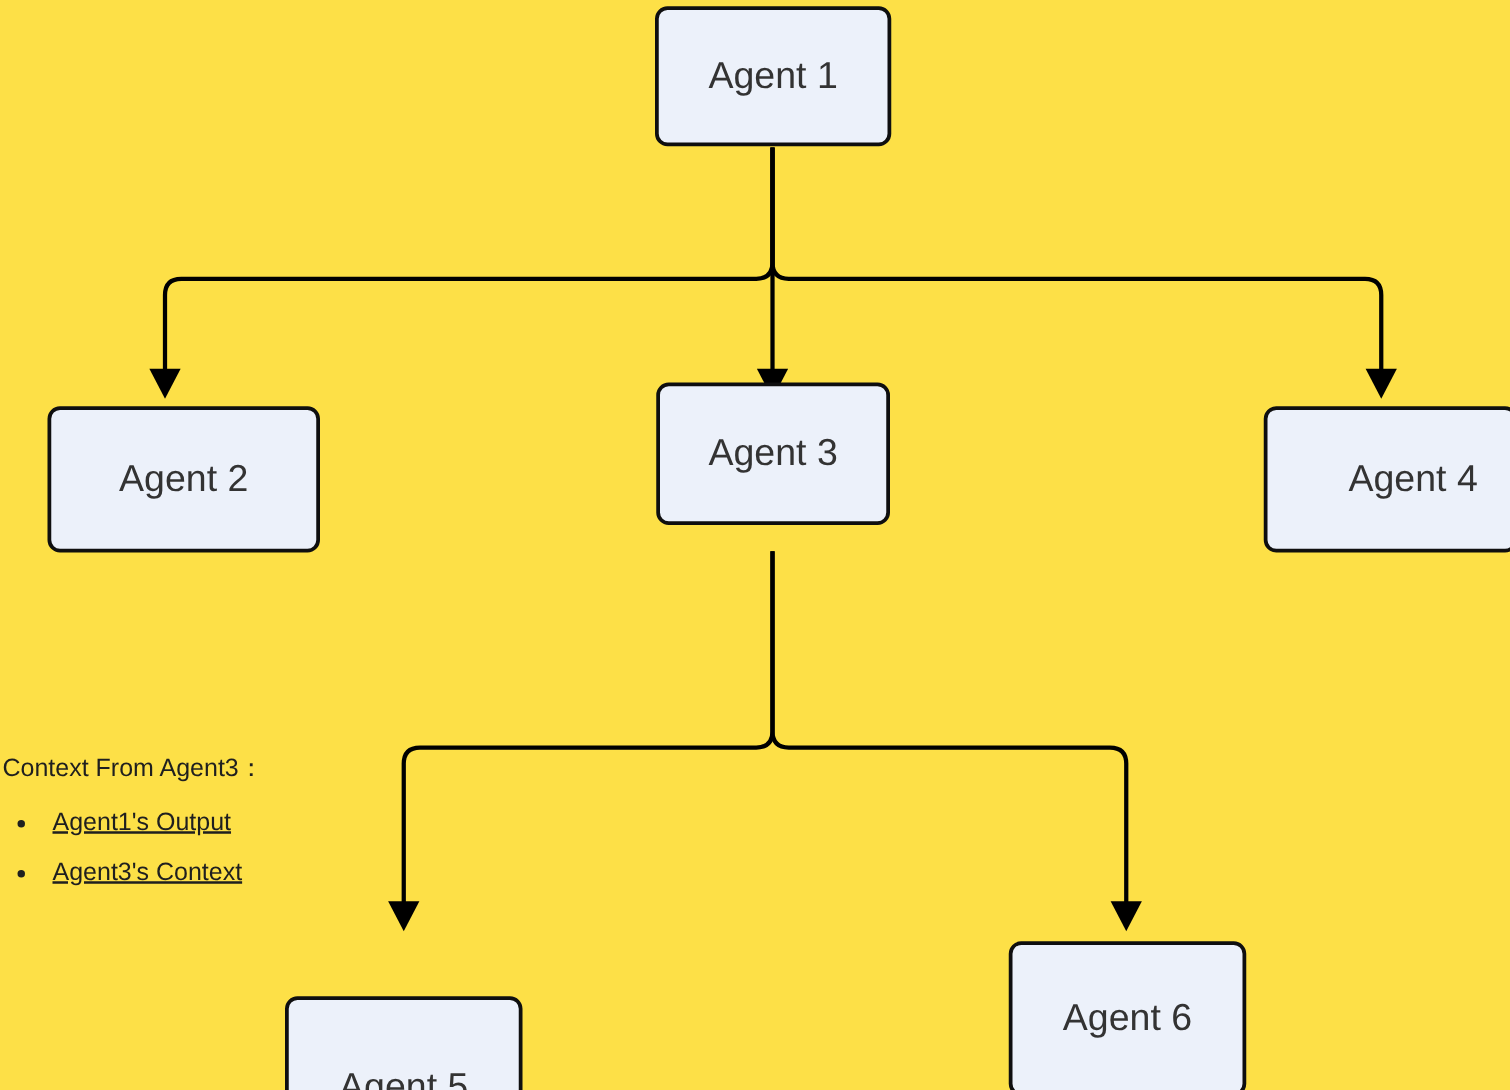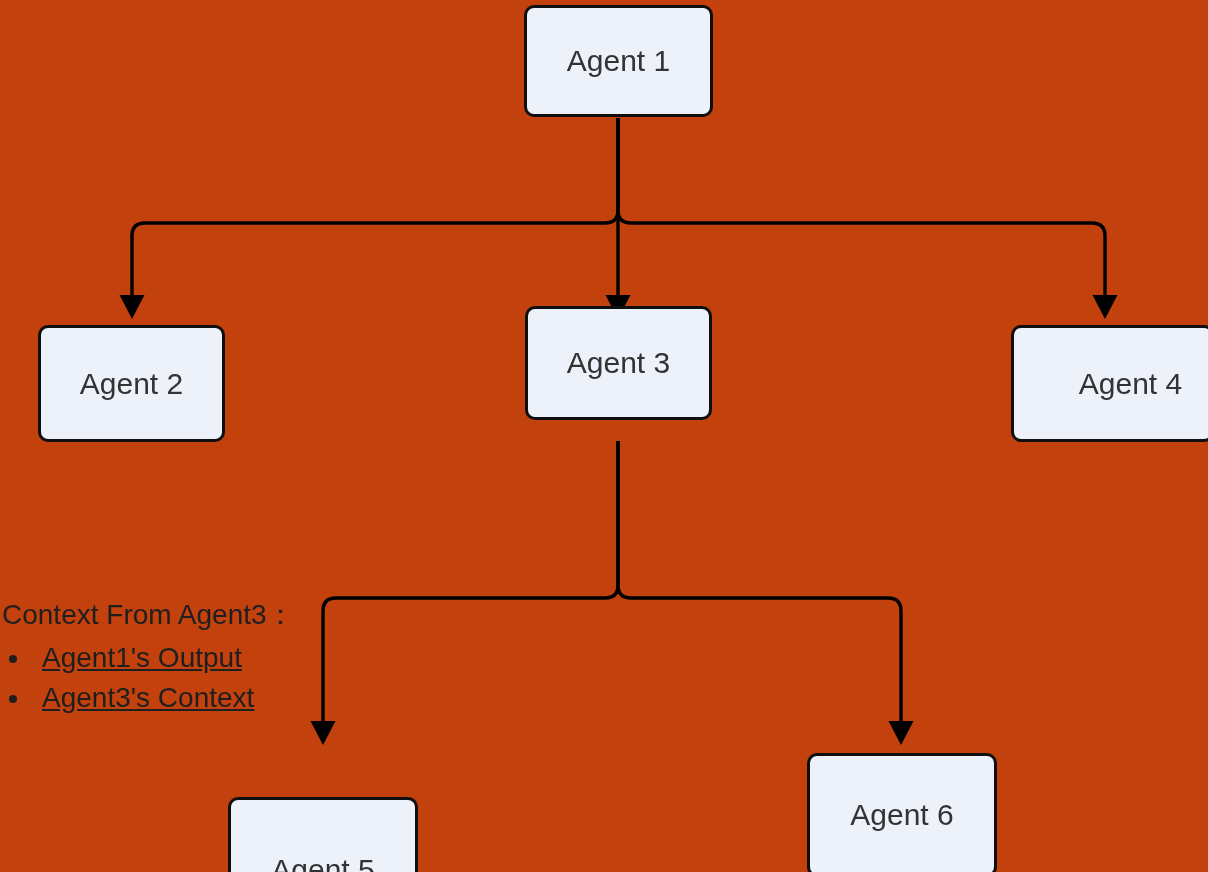--- a/index.html
+++ b/index.html
@@ -4,21 +4,21 @@
 <style>
   html, body {
     margin: 0;
     padding: 0;
     background: #ffffff;
   }
   .canvas {
     position: relative;
     width: 1208px;
     height: 872px;
-    background: #c2410c;
+    background: #fde047;
     overflow: hidden;
     font-family: "Liberation Sans", "DejaVu Sans", sans-serif;
   }
   svg.edge-layer {
     position: absolute;
     left: 0;
     top: 0;
     width: 1208px;
     height: 872px;
     display: block;
@@ -42,32 +42,32 @@
     align-items: center;
     justify-content: center;
   }
   .node-label {
     color: #333333;
     font-size: 30px;
     line-height: 1;
     white-space: nowrap;
   }
   .node-agent1 { left: 524px; top: 5px;   width: 189px; height: 112px; }
-  .node-agent2 { left: 38px;  top: 325px; width: 187px; height: 117px; text-align: right; }
+  .node-agent2 { left: 38px;  top: 325px; width: 218px; height: 117px; text-align: right; }
   .node-agent3 { left: 525px; top: 306px; width: 187px; height: 114px; }
   .node-agent4 { left: 1011px;top: 325px; width: 203px; height: 117px; padding-left: 36px; }
   .node-agent5 { left: 228px; top: 797px; width: 190px; height: 146px; text-align: center; }
   .node-agent6 { left: 807px; top: 753px; width: 190px; height: 124px; }
 
   .annotation {
     position: absolute;
     left: 2px;
     top: 596px;
     color: #1f1f1f;
-    font-size: 28px;
+    font-size: 20px;
   }
   .annotation-title {
     line-height: 38px;
     white-space: nowrap;
   }
   .annotation-list {
     margin: 4px 0 0 0;
     padding-left: 30px;
     list-style: disc;
     text-decoration: underline;

